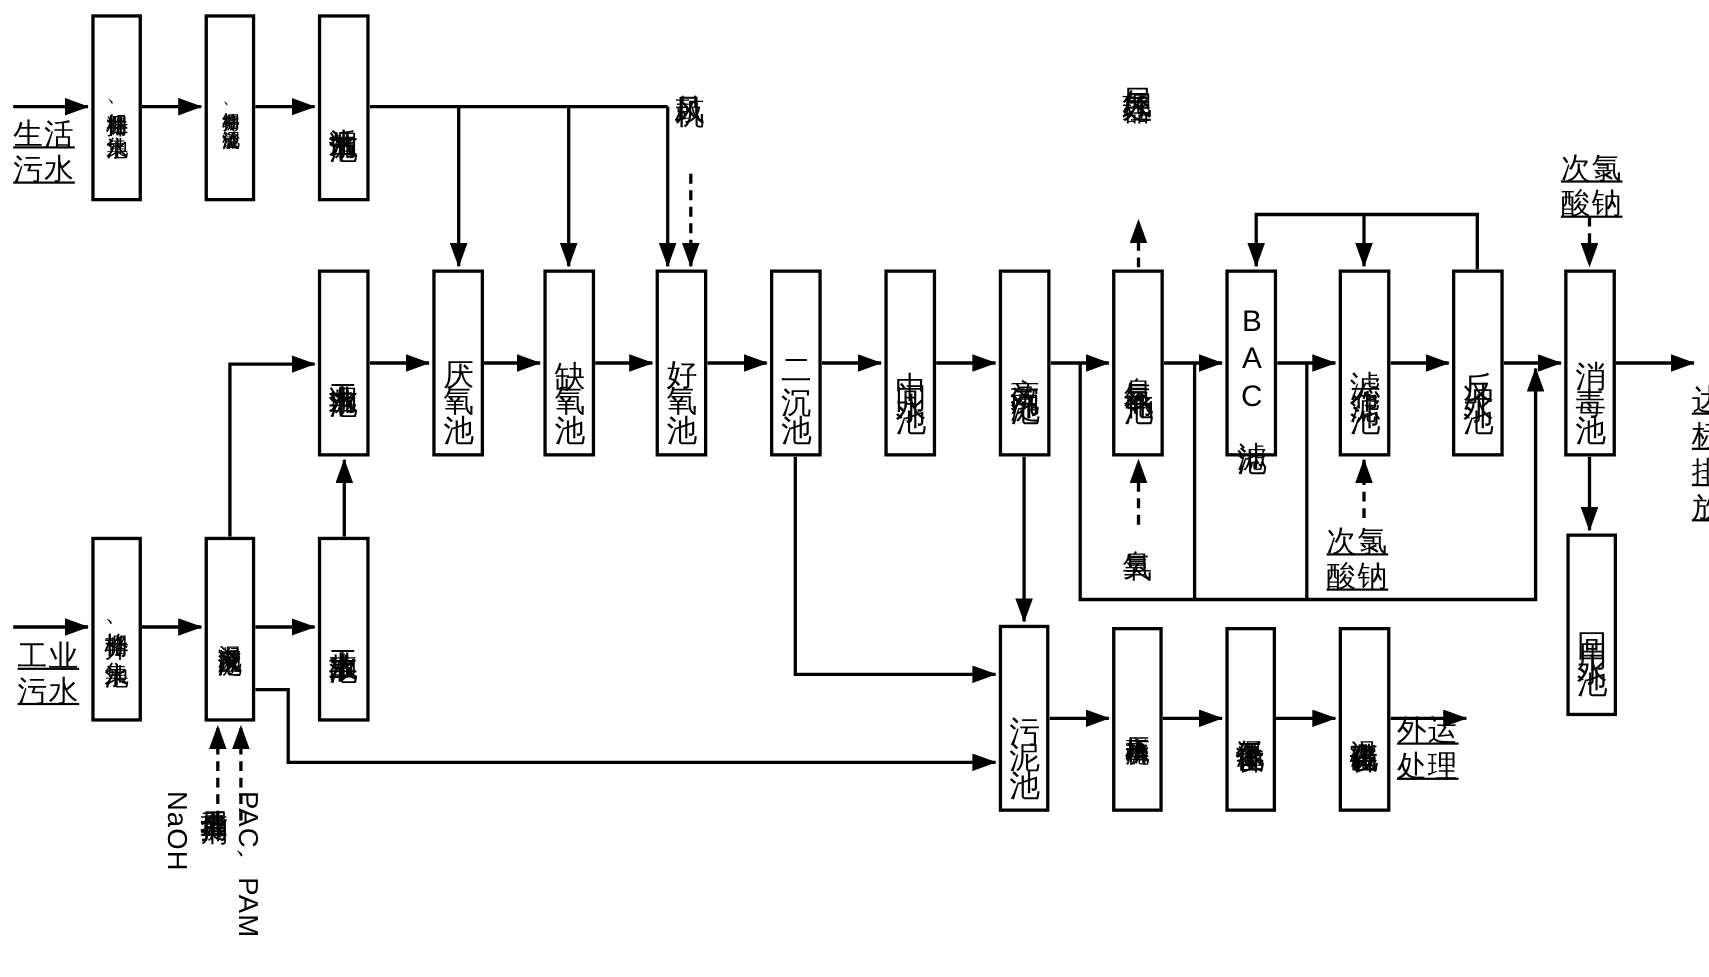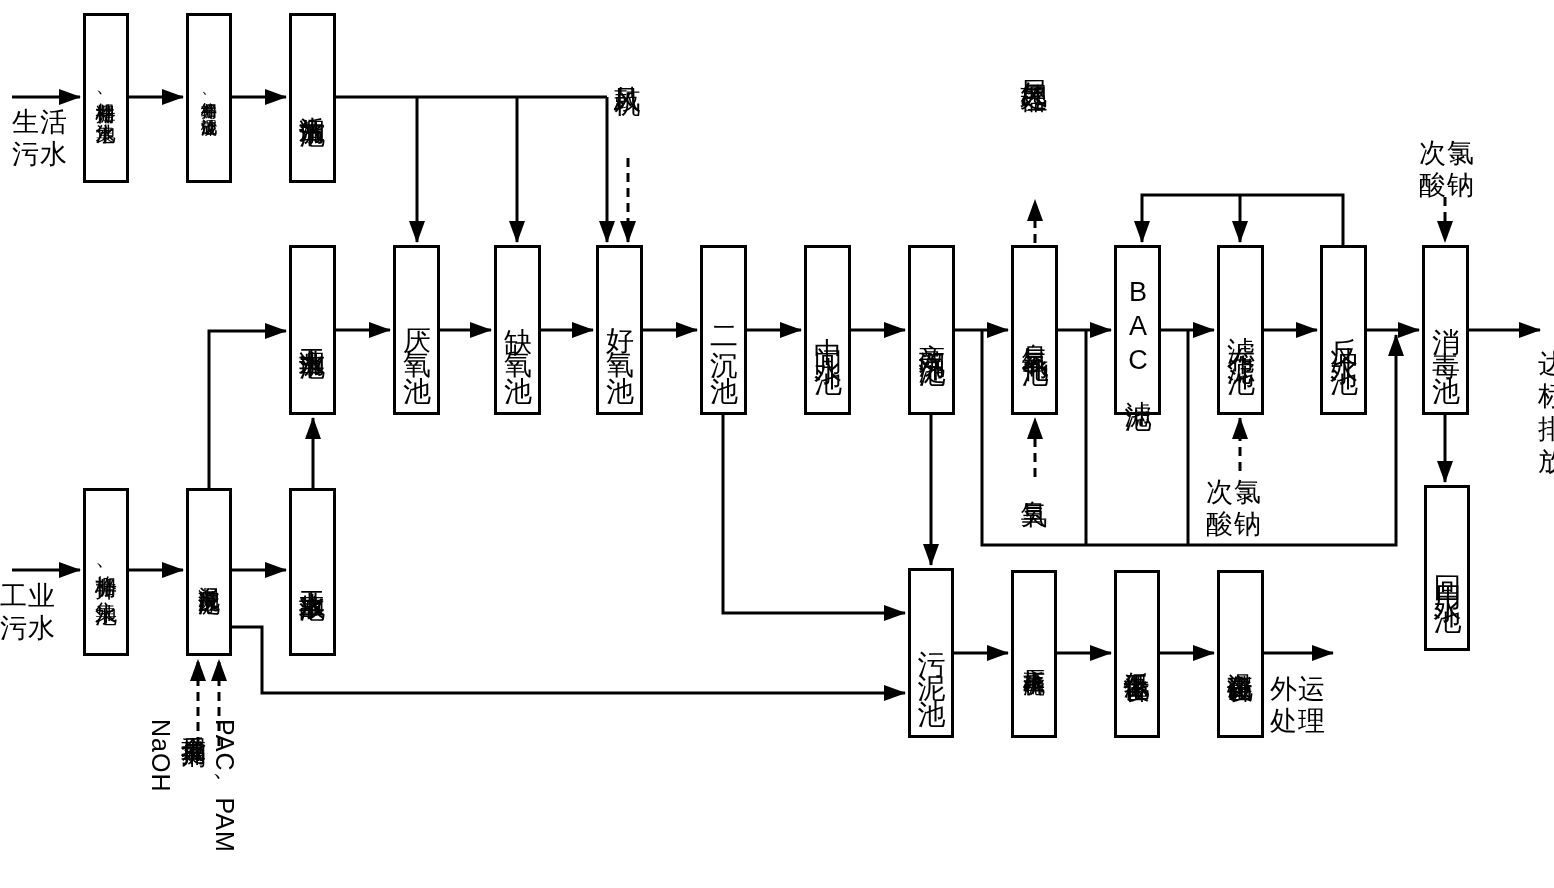--- a/index.html
+++ b/index.html
@@ -16,21 +16,21 @@
   }
   .box span{writing-mode:vertical-rl;text-orientation:upright;line-height:1;white-space:nowrap;}
   .n3 span{font-size:28px;letter-spacing:24px;margin-bottom:-24px;}
   .n4 span{font-size:28px;letter-spacing:10px;margin-bottom:-10px;}
   .n5 span{font-size:27px;letter-spacing:4px;margin-bottom:-4px;}
   .n6 span{font-size:26px;letter-spacing:1px;margin-bottom:-1px;}
   .n7 span{font-size:22px;letter-spacing:1px;margin-bottom:-1px;}
   .n8 span{font-size:20px;letter-spacing:0;}
   .n10 span{font-size:16px;letter-spacing:0;}
   .hlabel{
-    position:absolute;font-size:27px;line-height:1.2;white-space:pre-line;letter-spacing:1px;
+    position:absolute;font-size:27px;line-height:1.2;white-space:pre-line;letter-spacing:1px;text-decoration:underline;
   }
   .vlabel{
     position:absolute;writing-mode:vertical-rl;text-orientation:upright;
     font-size:27px;letter-spacing:2px;line-height:1;white-space:nowrap;
   }
   .rlabel{
     position:absolute;writing-mode:vertical-rl;text-orientation:mixed;
     font-size:25px;letter-spacing:1px;line-height:1;white-space:nowrap;
   }
 </style>
@@ -168,30 +168,30 @@
   <div class="box n6" style="left:1217px;top:570px;width:47px;height:168px">
       <span>高温碳化设备</span>
     </div>
 
   <div class="box n4" style="left:1424px;top:485px;width:46px;height:166px">
       <span>回用水池</span>
     </div>
 
   <div class="hlabel" style="left:12px;top:106px">生活
 污水</div>
-  <div class="hlabel" style="left:0;top:580px">工业
+  <div class="hlabel" style="left:16px;top:580px">工业
 污水</div>
   <div class="vlabel" style="left:613px;top:64px">鼓风机</div>
   <div class="vlabel" style="left:1020px;top:58px">尾气处理器</div>
   <div class="vlabel" style="left:1020px;top:479px">臭氧</div>
   <div class="hlabel" style="left:1206px;top:476px">次氯
 酸钠</div>
   <div class="hlabel" style="left:1419px;top:137px">次氯
 酸钠</div>
   <div class="hlabel" style="left:1538px;top:348px">达标
 排放</div>
-  <div class="hlabel" style="left:1270px;top:673px">外运
+  <div class="hlabel" style="left:1270px;top:648px">外运
 处理</div>
   <div class="rlabel" style="left:148px;top:719px">NaOH</div>
   <div class="vlabel" style="left:181px;top:716px;font-size:25px;letter-spacing:1px">重金属捕捉剂</div>
   <div class="rlabel" style="left:212px;top:719px">PAC、PAM</div>
 
 </div>
 
 </body></html>

